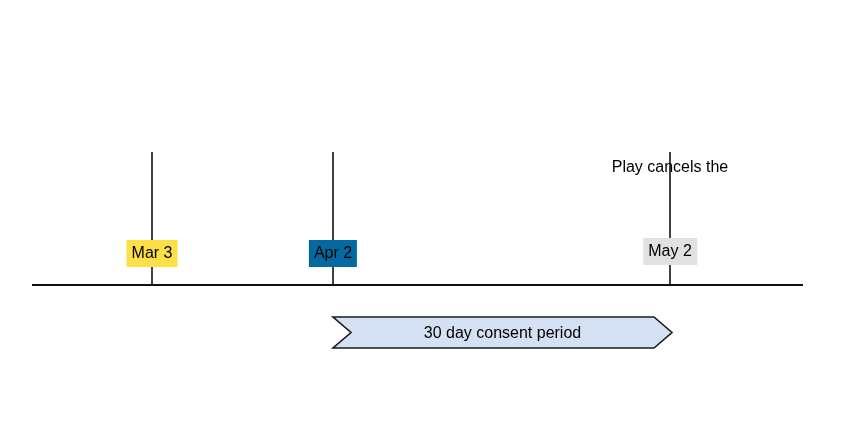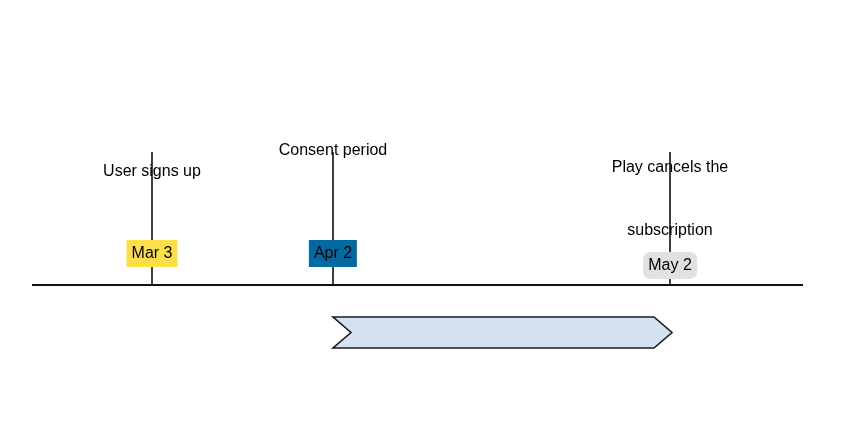--- a/index.html
+++ b/index.html
@@ -65,31 +65,27 @@
 
     <line id="axis-line" x1="32" y1="285" x2="803" y2="285" stroke="#111111" stroke-width="2.2" stroke-linecap="butt"></line>
 
     <line class="tick-line" id="tick-0" x1="152" y1="152" x2="152" y2="285" stroke="#111111" stroke-width="1.6"></line>
     <line class="tick-line" id="tick-1" x1="333" y1="152" x2="333" y2="285" stroke="#111111" stroke-width="1.6"></line>
     <line class="tick-line" id="tick-2" x1="670" y1="152" x2="670" y2="285" stroke="#111111" stroke-width="1.6"></line>
 
     <polygon id="period-banner-shape" points="333,317 654,317 672,332.5 654,348 333,348 351,332.5" fill="#d4e1f2" stroke="#1a1a1a" stroke-width="1.6" stroke-linejoin="miter"></polygon>
   </svg>
 
-  <div class="evt-label" id="label-0" style="left:152px; top:118px; width:200px;">
-    <div>User signs up</div>
-  </div>
 
   <div class="evt-label" id="label-1" style="left:333px; top:97px; width:220px;">
-    <div>Consent period</div>
   </div>
 
   <div class="evt-label" id="label-2" style="left:670px; top:114px; width:240px;">
     <div>Play cancels the</div>
-    <div>subscription</div>
   </div>
 
   <div class="date-chip" id="chip-0" style="left: 152px; top: 240px; background: #fde047;">Mar 3</div>
   <div class="date-chip" id="chip-1" style="left: 333px; top: 240px; background: #0369a1;">Apr 2</div>
-  <div class="date-chip" id="chip-2" style="left: 670px; top: 252px; background: rgb(225, 225, 225); border-radius: 7px;">May 2</div>
+  <div class="date-chip" id="chip-2" style="left: 670px; top: 238px; background: rgb(225, 225, 225);">May 2</div>
 
+  <div class="banner-text" id="banner-label" style="left: 502.5px; top: 332.5px;">30 day consent period</div>
 
 </div>
 
 </body></html>

